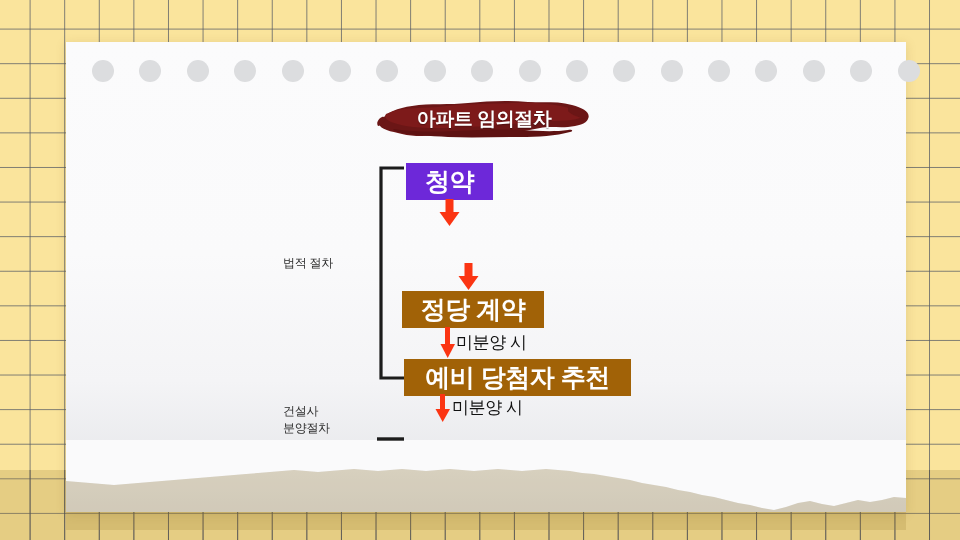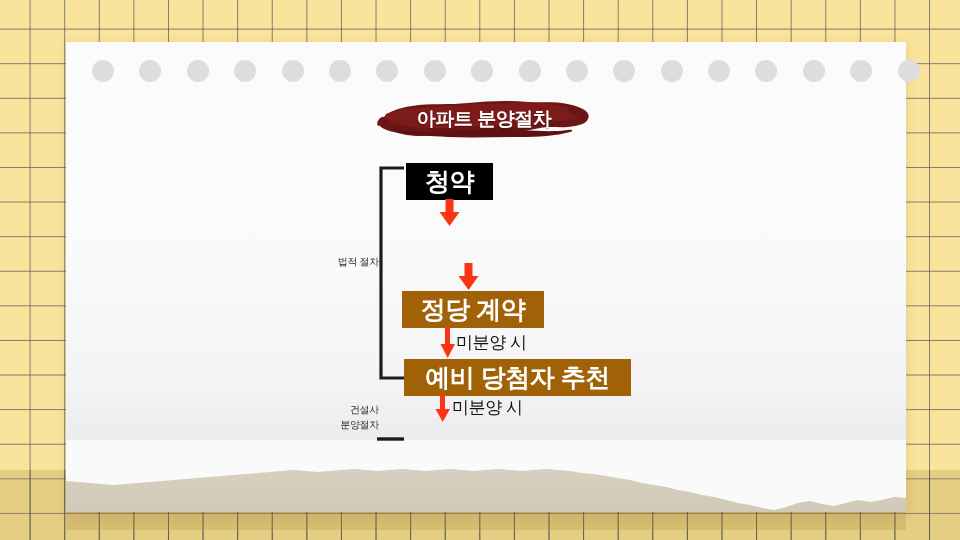--- a/index.html
+++ b/index.html
@@ -129,33 +129,33 @@
     display: flex;
     align-items: center;
     justify-content: center;
     color: #ffffff;
     font-weight: bold;
     white-space: nowrap;
     letter-spacing: -0.5px;
     font-size: 25px;
     line-height: 1;
   }
-  .fbox.red  { background: #000000; }
+  .fbox.red  { background: #6d28d9; }
   .fbox.blue { background: #a16207; }
 
   
   .arrow-svg { position: absolute; }
 
   
   .side-label {
     position: absolute;
     color: #2b2b2b;
-    font-size: 10px;
+    font-size: 12px;
     line-height: 1.45;
-    text-align: right;
+    text-align: left;
     white-space: nowrap;
     letter-spacing: -0.3px;
   }
   .flow-note {
     position: absolute;
     color: #111111;
     font-size: 17px;
     white-space: nowrap;
     letter-spacing: -0.4px;
   }
@@ -209,21 +209,21 @@
                C18,35 5,33 8,26 Z" fill="#6b1616"></path>
       <path d="M14,18 C30,10 52,13 74,10 C96,7 120,8 142,7 C164,6 186,8 204,14
                C210,16 212,20 208,22 C198,26 180,24 162,26 C140,28 118,30 96,31
                C74,32 52,33 34,30 C22,28 10,24 14,18 Z" fill="#7d1a1a"></path>
       <path d="M22,33 C40,36 62,36 84,35 C106,34 128,33 150,34 C166,35 182,36 196,34
                C200,33 202,35 198,36 C184,40 166,41 148,41 C124,41 100,42 76,41
                C58,40 38,39 26,36 C22,35 20,33 22,33 Z" fill="#5e1212"></path>
       <path d="M196,12 C204,11 212,14 214,19 C215,22 212,23 209,22 C204,20 198,18 196,15 Z" fill="#6b1616"></path>
       <path d="M6,30 C4,27 6,23 10,21 C12,20 14,22 13,24 C11,27 9,30 6,30 Z" fill="#6b1616"></path>
     </svg>
-    <div class="title-text">아파트 분양절차</div>
+    <div class="title-text">아파트 임의절차</div>
   </div>
 
   <svg class="bracket-svg" style="left:374px; top:164px; width:36px; height:222px;" viewBox="0 0 36 222">
     <path d="M30,4 L7,4 L7,214 L30,214" fill="none" stroke="#1c1c1c" stroke-width="3.2" stroke-linecap="butt"></path>
   </svg>
 
   <svg class="bracket-svg" style="left:374px; top:430px; width:34px; height:18px;" viewBox="0 0 34 18">
     <line x1="3" y1="9" x2="30" y2="9" stroke="#1c1c1c" stroke-width="3.4"></line>
   </svg>
 

